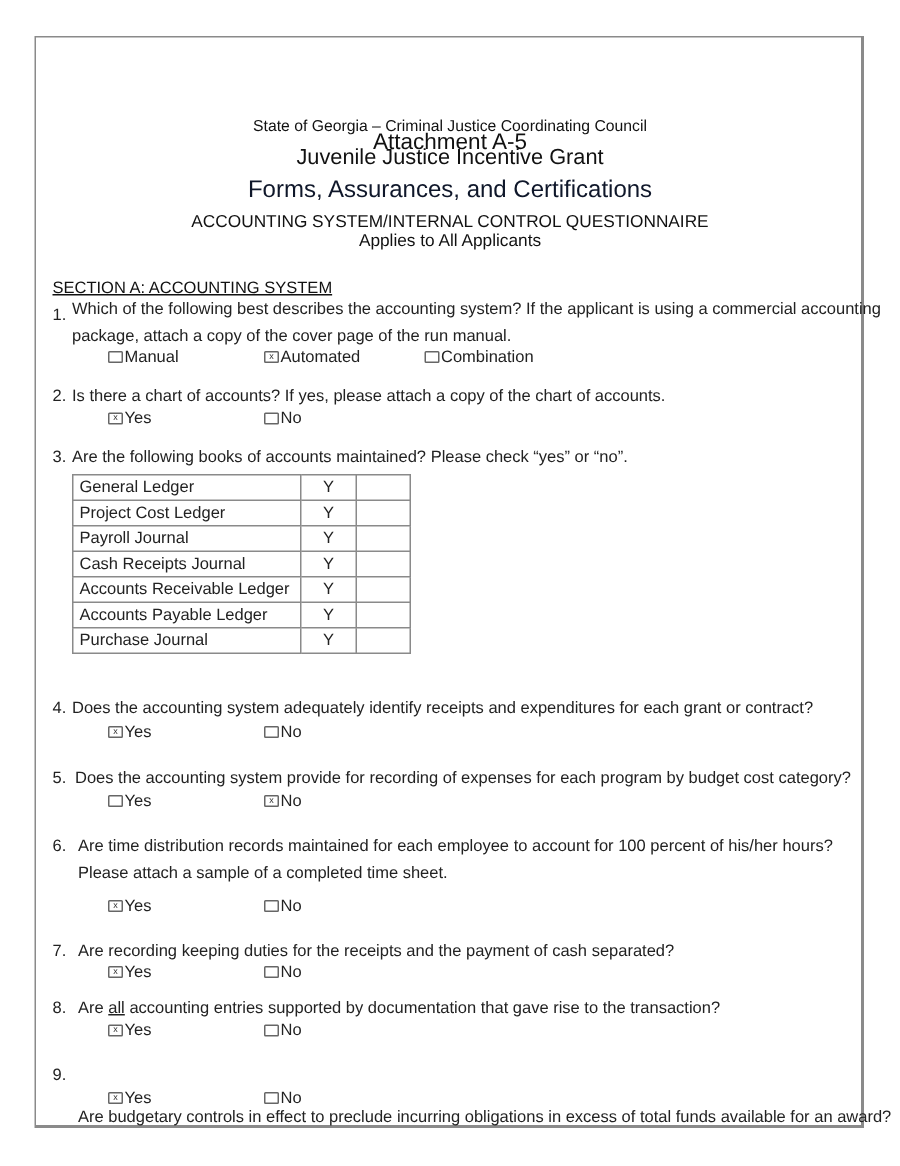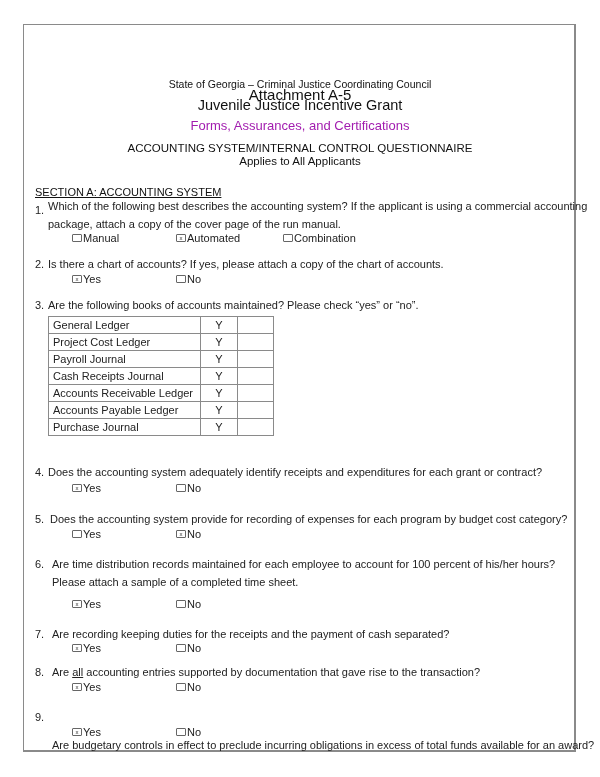--- a/index.html
+++ b/index.html
@@ -7,21 +7,21 @@
   body { font-family: "Liberation Sans", sans-serif; color: #111; position: relative; }
   .page-frame {
     position: absolute; left: 23px; top: 24px; width: 553px; height: 728px;
     border: 1px solid #8a8a8a; border-right-width: 2px; border-bottom-width: 2px;
   }
   .abs { position: absolute; white-space: nowrap; }
   .center { left: 0; width: 600px; text-align: center; }
   .h-attach { top: 57px; font-size: 15px; margin-top: 29px; }
   .h-state { top: 78px; font-size: 10.5px; }
   .h-jjig { top: 97px; font-size: 14.5px; }
-  .h-forms { top: 118px; font-size: 13px; color: #a21caf; }
+  .h-forms { top: 118px; font-size: 16px; color: #0f172a; }
   .h-acct { top: 142px; font-size: 11.5px; line-height: 13px; }
   .h-applies { top: 155px; font-size: 11.5px; line-height: 13px; }
   .section-title { left: 35px; top: 186px; font-size: 11px; text-decoration: underline; }
   .q { font-size: 11px; color: #222; }
   .cb { display: inline-flex; align-items: center; font-size: 11px; color: #222; }
   .box {
     display: inline-block; width: 10px; height: 8px; border: 1px solid #666;
     border-radius: 1px; margin-right: 1px; position: relative; font-size: 6px;
     line-height: 7px; text-align: center; color: #333;
   }

